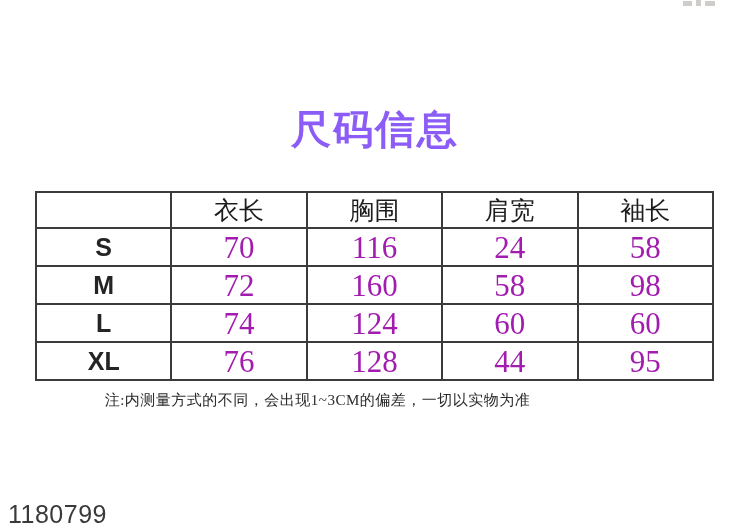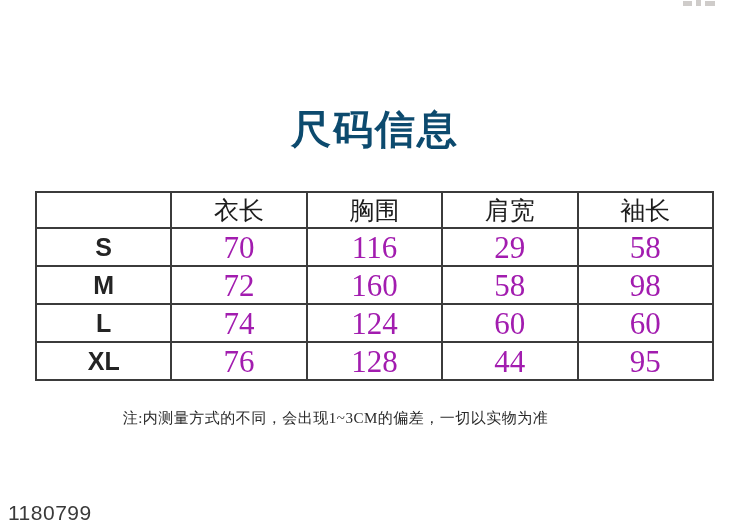--- a/index.html
+++ b/index.html
@@ -47,21 +47,21 @@
     position: absolute;
     top: 110px;
     left: 0;
     width: 750px;
     margin: 0;
     text-align: center;
     font-size: 40px;
     font-weight: 600;
     letter-spacing: 2px;
     line-height: 1;
-    color: #0c4a6e;
+    color: #8b5cf6;
     font-family: "Liberation Serif", serif;
   }
 
   table.size-table {
     position: absolute;
     left: 35px;
     top: 191px;
     width: 679px;
     border-collapse: collapse;
     table-layout: fixed;
@@ -96,34 +96,34 @@
     font-size: 25px;
     font-weight: 700;
     color: #242424;
   }
 
   .note {
     position: absolute;
     top: 391px;
     left: 0;
     width: 635px;
-    margin: 18px;
+    margin: 0;
     text-align: center;
     font-size: 15px;
     letter-spacing: 0.5px;
     color: #2a2a2a;
     font-family: "Liberation Serif", serif;
   }
 
   .product-code {
     position: absolute;
     left: 8px;
     top: 502px;
     font-family: "Liberation Sans", sans-serif;
-    font-size: 21px;
+    font-size: 25px;
     letter-spacing: 0.5px;
     color: #3a3a3a;
     line-height: 1;
   }
 </style>
 </head>
 <body>
 
 <div id="stage">
 
@@ -143,21 +143,21 @@
         <th>胸围</th>
         <th>肩宽</th>
         <th>袖长</th>
       </tr>
     </thead>
     <tbody>
       <tr>
         <td class="size-cell">S</td>
         <td>70</td>
         <td>116</td>
-        <td>29</td>
+        <td>24</td>
         <td>58</td>
       </tr>
       <tr>
         <td class="size-cell">M</td>
         <td>72</td>
         <td>160</td>
         <td>58</td>
         <td>98</td>
       </tr>
       <tr>

